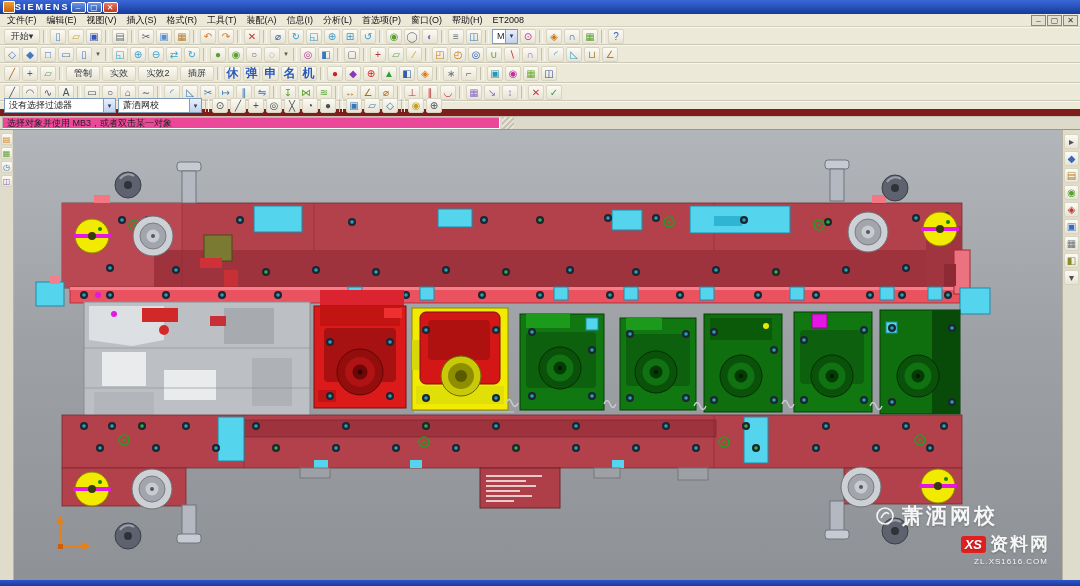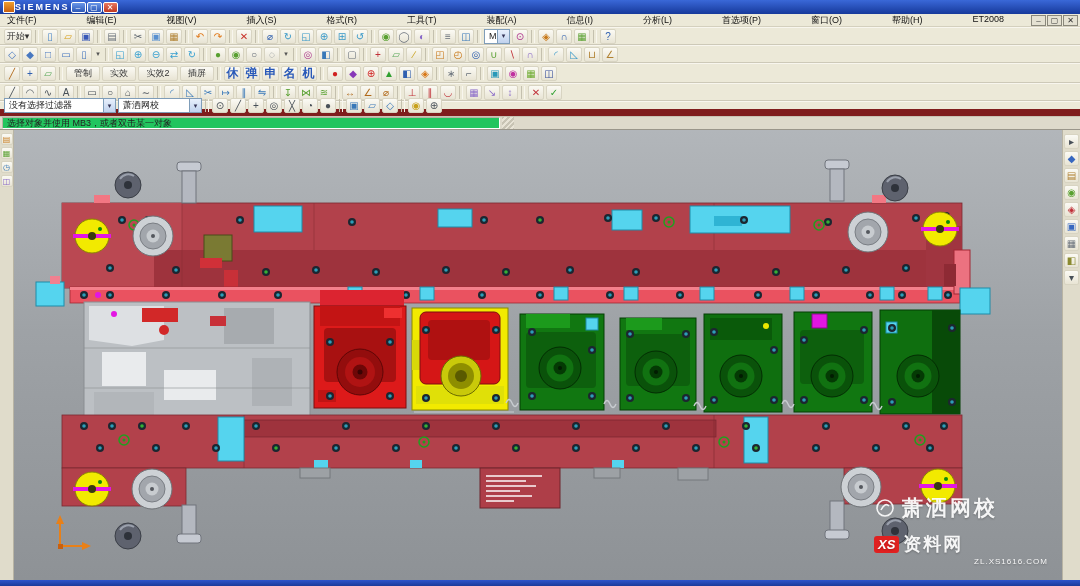--- a/index.html
+++ b/index.html
@@ -17,21 +17,21 @@
   .winbtns{display:flex;}
   .winbtn{width:15px;height:11px;font-size:8px;line-height:9px;text-align:center;
     border:1px solid #fff;border-radius:2px;margin-left:1px;color:#fff;
     background:linear-gradient(#6A96E8,#2C58B8);box-sizing:border-box;}
   .winbtn.t-close{background:linear-gradient(#E87860,#C03820);}
 
   
   .menubar{position:absolute;top:14px;left:0;width:1080px;height:13px;background:#ECE9D8;
     border-bottom:1px solid #D4D0BE;display:flex;align-items:center;font-size:9px;color:#111;
     padding-left:2px;box-sizing:border-box;}
-  .menus{display:flex;gap:40px;}
+  .menus{display:flex;align-items:center;}
   .menu-item{padding:0 5px;white-space:nowrap;}
   .mdi{margin-left:auto;display:flex;margin-right:2px;}
   .mdi .winbtn{background:#E4E1D2;color:#333;border:1px solid #8A887C;border-radius:0;}
 
   
   .tbrow{position:absolute;left:0;width:1080px;background:#ECE9D8;height:18px;
     border-top:1px solid #F8F6EE;border-bottom:1px solid #CDC9B8;display:flex;
     align-items:center;padding-left:3px;box-sizing:border-box;}
   #row1{top:27px}#row2{top:45px}#row3{top:63px;height:20px}#row4{top:83px}
   #row5{top:101px;height:15px;border-bottom:7px solid #7f1d1d;}
@@ -47,21 +47,21 @@
     background:linear-gradient(#E8F0FC,#C0D2EE);border-left:1px solid #7F9DB9;font-size:7px;
     display:flex;align-items:center;justify-content:center;color:#335;}
   .ti.t-text{width:auto;padding:0 4px;font-size:9px;color:#333;}
   .ti.t-char{width:17px;font-size:12px;font-weight:bold;}
   .ti.t-dd{width:8px;font-size:7px;background:none;border:none;}
 
   
   .statusbar{position:absolute;top:116px;left:0;width:1080px;height:14px;background:#DEDACB;
     border-top:1px solid #C8C4B4;border-bottom:1px solid #9A968A;display:flex;align-items:center;
     font-size:9px;color:#222;box-sizing:border-box;}
-  .status-left{width:498px;height:12px;margin:1px 2px;padding-left:4px;background:#22c55e;
+  .status-left{width:498px;height:12px;margin:1px 2px;padding-left:4px;background:#ec4899;
     border:1px solid #B8B4A4;border-right-color:#fff;border-bottom-color:#fff;
     display:flex;align-items:center;box-sizing:border-box;white-space:nowrap;overflow:hidden;}
   .status-mid{flex:1;height:12px;margin:1px 2px;padding-left:6px;background:#E8E4D6;
     border:1px solid #B8B4A4;border-right-color:#fff;border-bottom-color:#fff;
     display:flex;align-items:center;box-sizing:border-box;white-space:nowrap;overflow:hidden;}
   .status-grip{width:12px;height:12px;margin-right:2px;background:
     repeating-linear-gradient(135deg,#C8C4B4 0 2px,#E8E4D6 2px 4px);}
 
   
   .main{position:absolute;top:130px;left:0;width:1080px;height:450px;display:flex;}
@@ -73,21 +73,21 @@
   .rightstrip{width:18px;background:#E0DCCB;border-left:1px solid #B8B4A4;display:flex;
     flex-direction:column;align-items:center;padding-top:4px;gap:2px;box-sizing:border-box;}
   .rightstrip .ti{width:15px;height:15px;margin:0;}
   svg.model{position:absolute;left:0;top:0;}
 
   
   .watermark{position:absolute;right:12px;bottom:14px;text-align:right;
     color:rgba(255,255,255,.93);text-shadow:0 1px 2px rgba(0,0,0,.25);}
   .wm-row1{display:flex;align-items:center;justify-content:flex-end;margin-right:52px;}
   .wm-brand{font-size:21px;font-weight:bold;letter-spacing:3px;margin-left:6px;}
-  .wm-row2{display:flex;align-items:center;justify-content:flex-start;margin-top:10px;}
+  .wm-row2{display:flex;align-items:center;justify-content:flex-end;margin-top:2px;}
   .wm-logo{background:#E02020;color:#fff;font-style:italic;font-weight:bold;font-size:13px;
     padding:1px 4px;border-radius:3px;margin-right:4px;}
   .wm-site{font-size:18px;font-weight:bold;letter-spacing:2px;}
   .wm-url{font-size:8px;letter-spacing:1px;margin-top:1px;margin-right:2px;}
 
   
   .taskbar{position:absolute;top:580px;left:0;width:1080px;height:6px;
     background:linear-gradient(#2E55CC,#1B3A9A);}
 </style>
 </head>
@@ -120,21 +120,21 @@
       <span class="menu-item">ET2008</span>
     </span>
   <span class="mdi">
       <span class="winbtn">–</span>
       <span class="winbtn">▢</span>
       <span class="winbtn">✕</span>
     </span>
 </div>
 
 <div class="tbrow" id="row1">
-    <span class="ti t-text" style="--c: #D86A10; width: 28px;">开始▾</span>
+    <span class="ti t-text" style="--c: #D86A10; width: 36px;">开始▾</span>
     <span class="ti t-sep"></span>
     <span class="ti" style="--c: #4A86C8;">▯</span>
     <span class="ti" style="--c: #D8A018;">▱</span>
     <span class="ti" style="--c: #3858B8;">▣</span>
     <span class="ti t-sep"></span>
     <span class="ti" style="--c: #68707A;">▤</span>
     <span class="ti t-sep"></span>
     <span class="ti" style="--c: #58606A;">✂</span>
     <span class="ti" style="--c: #5890D0;">▣</span>
     <span class="ti" style="--c: #B08030;">▦</span>

